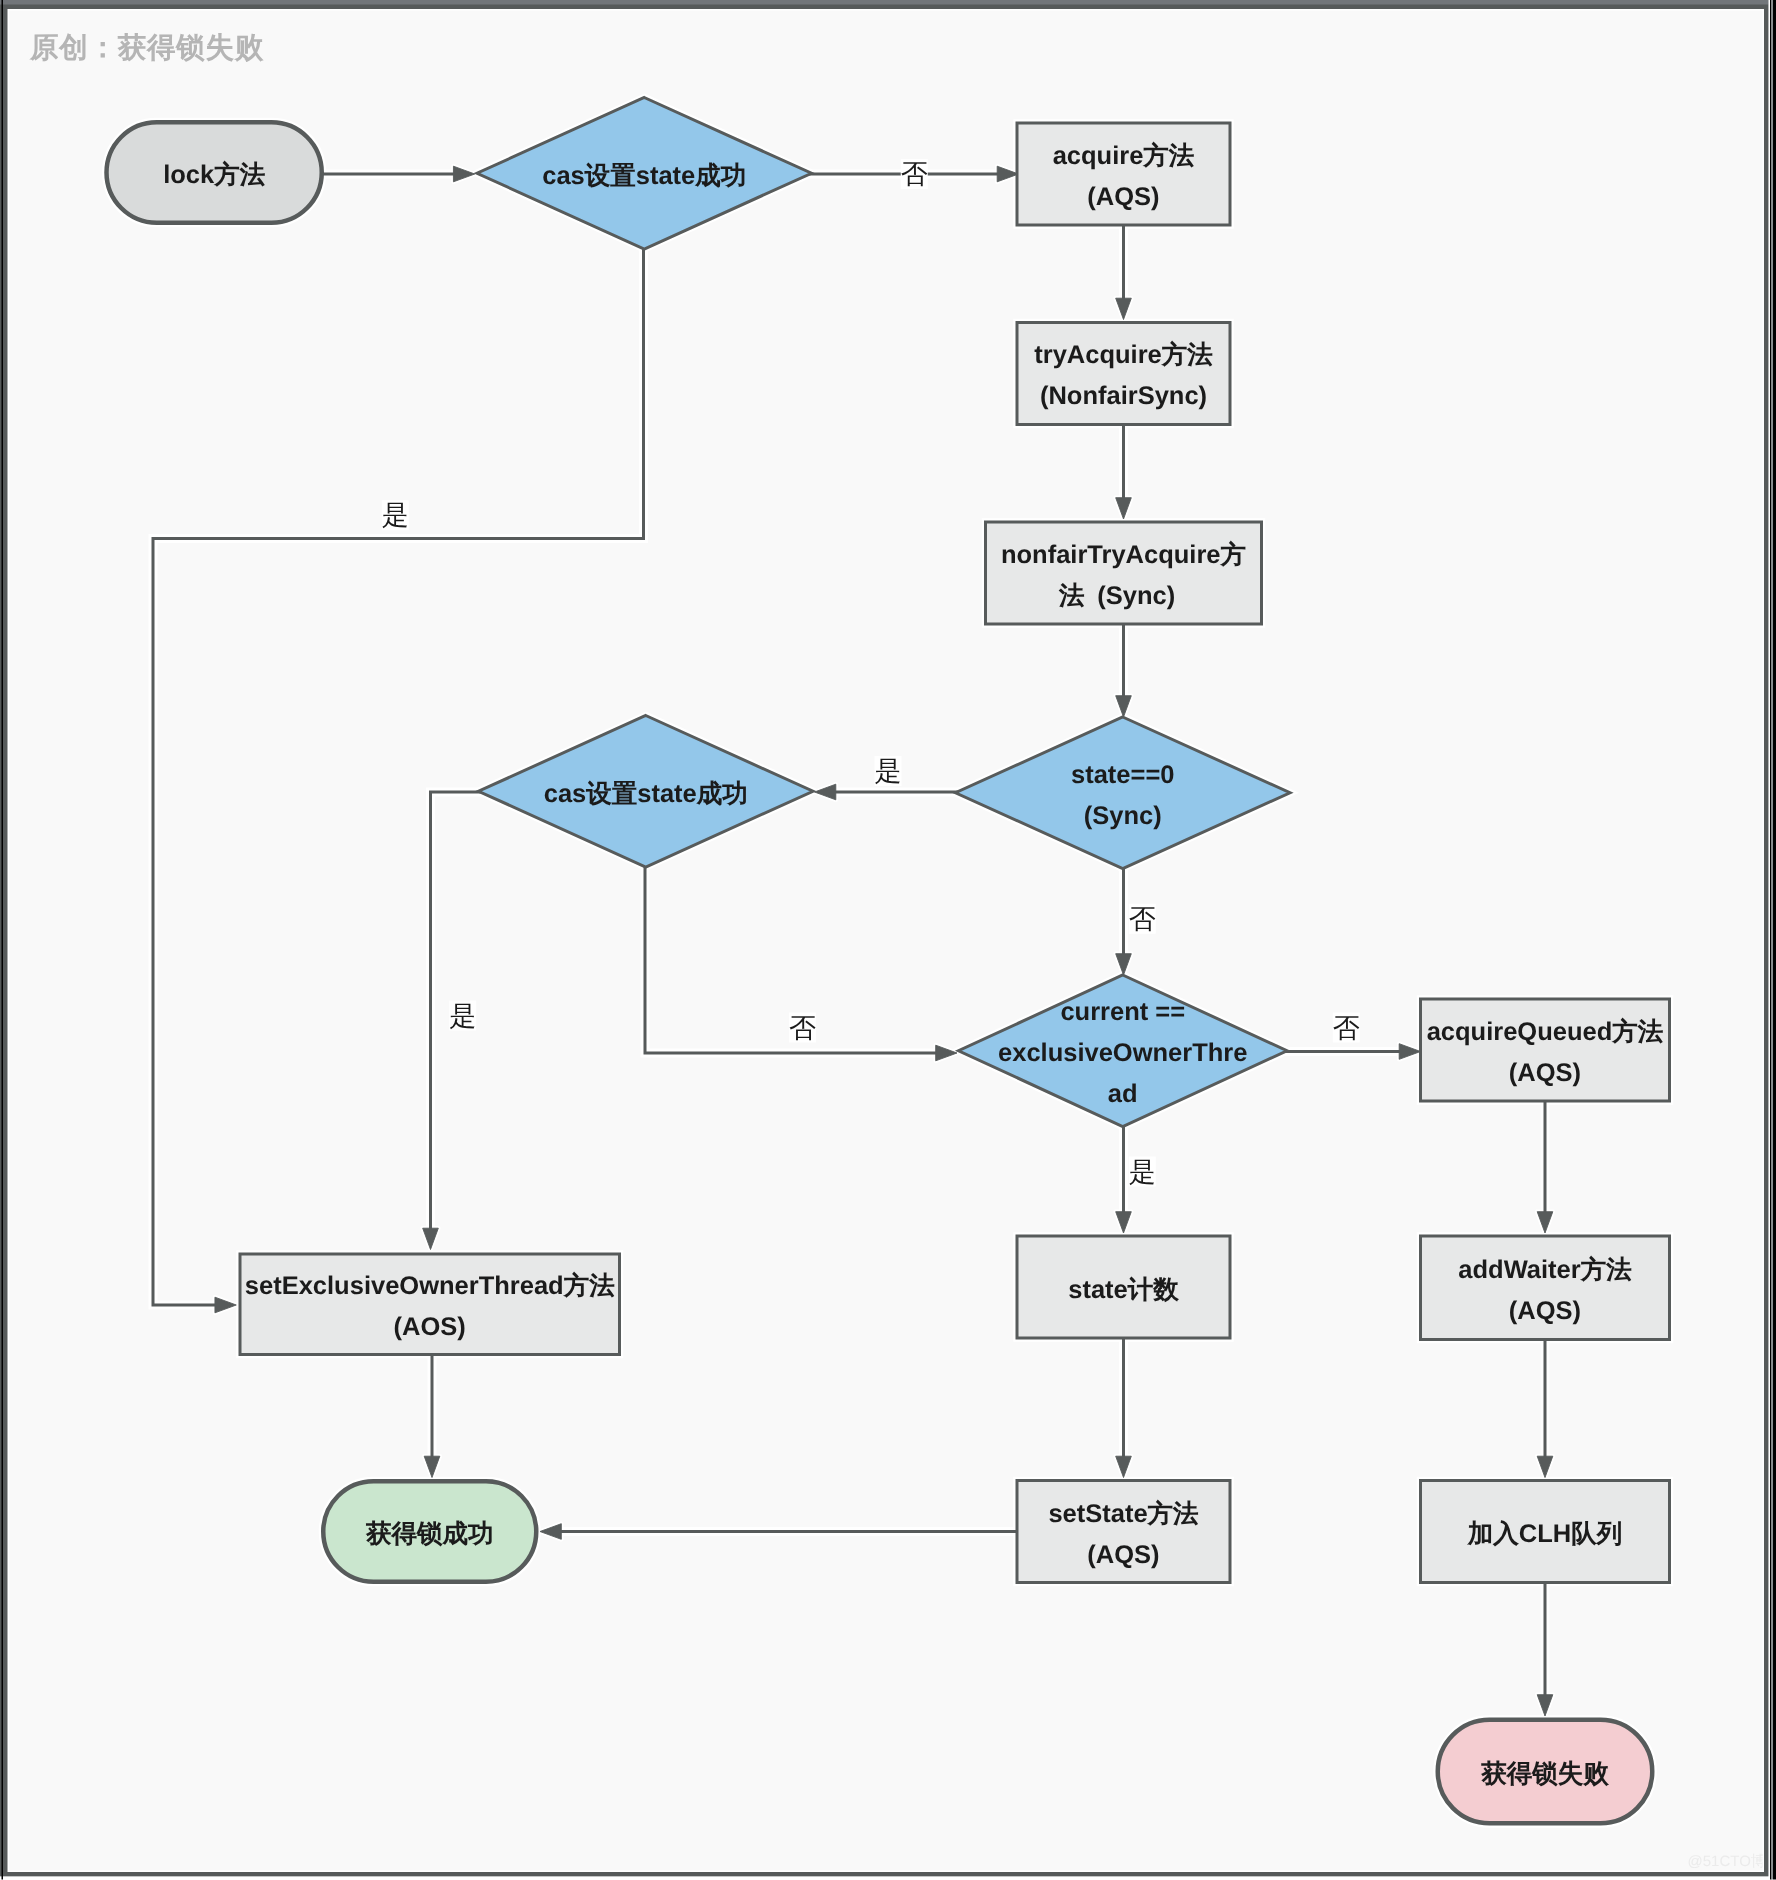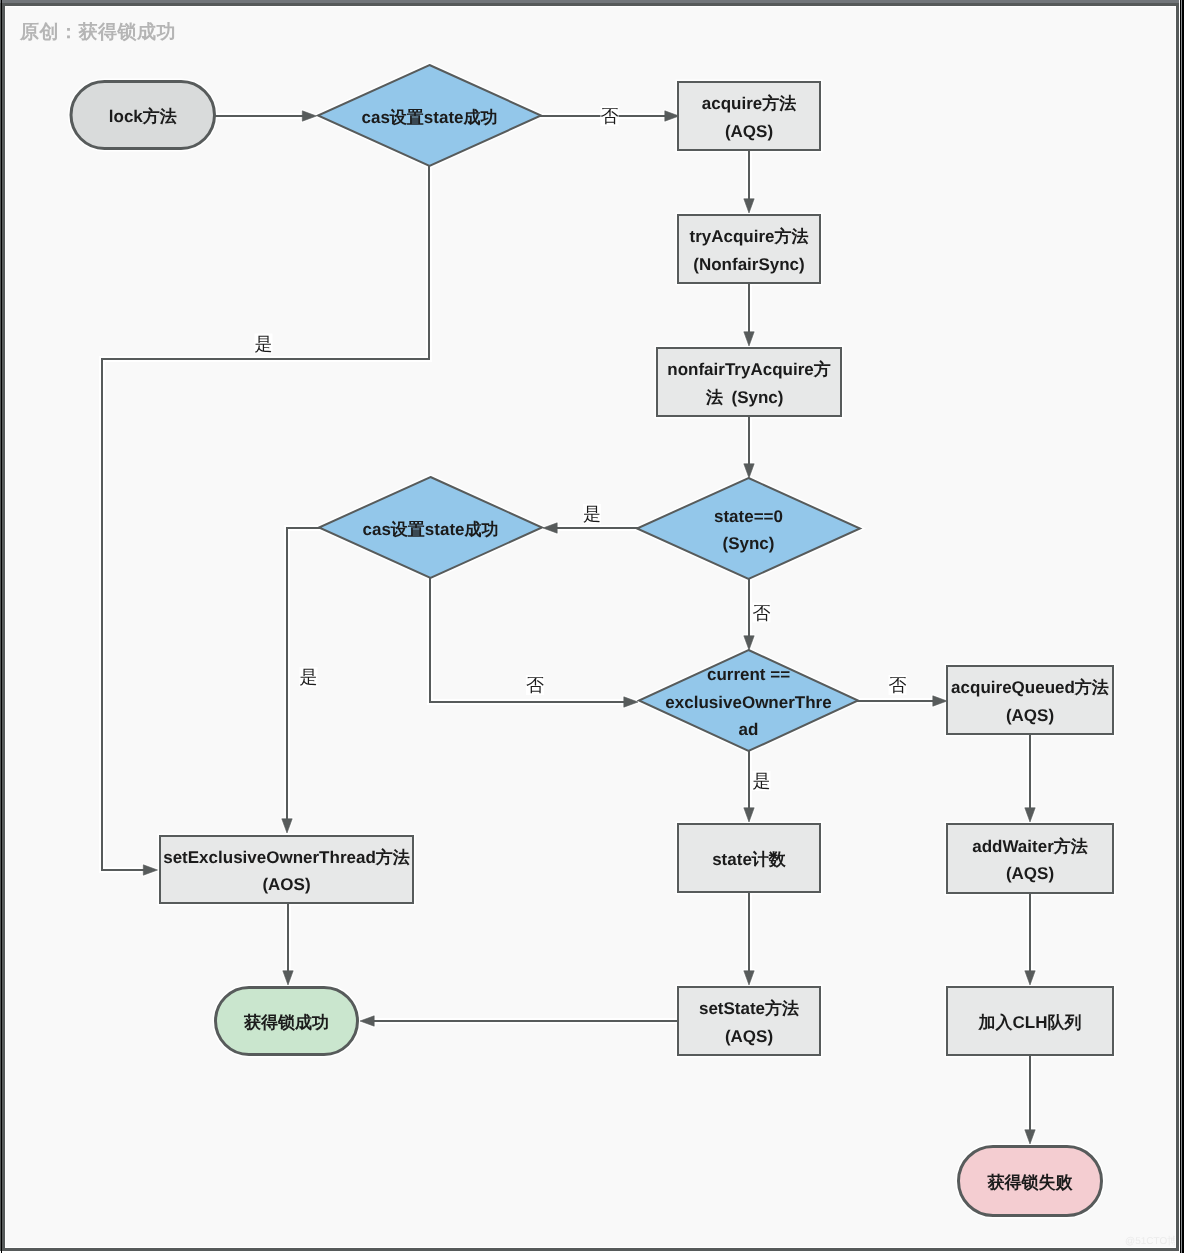--- a/index.html
+++ b/index.html
@@ -268,16 +268,16 @@
       <g>
         <rect class="shape-process" x="941.0" y="980.0" width="166.0" height="68.0" fill="#e7e8e8"></rect>
         <text class="nlabel" x="1024.0" y="1015.5">加入CLH队列</text>
       </g>
       <g>
         <rect class="shape-terminator" x="952.5" y="1139.5" width="143.0" height="69.0" rx="34.5" ry="34.5" fill="#f4cdd1"></rect>
         <text class="nlabel" x="1024.0" y="1175.5">获得锁失败</text>
       </g>
     </g>
     </svg>
-    <div class="wm-top">原创：获得锁成功</div>
+    <div class="wm-top">原创：获得锁失败</div>
     <div class="wm-bottom">@51CTO博客</div>
   </div>
 </div>
 
 </body></html>

